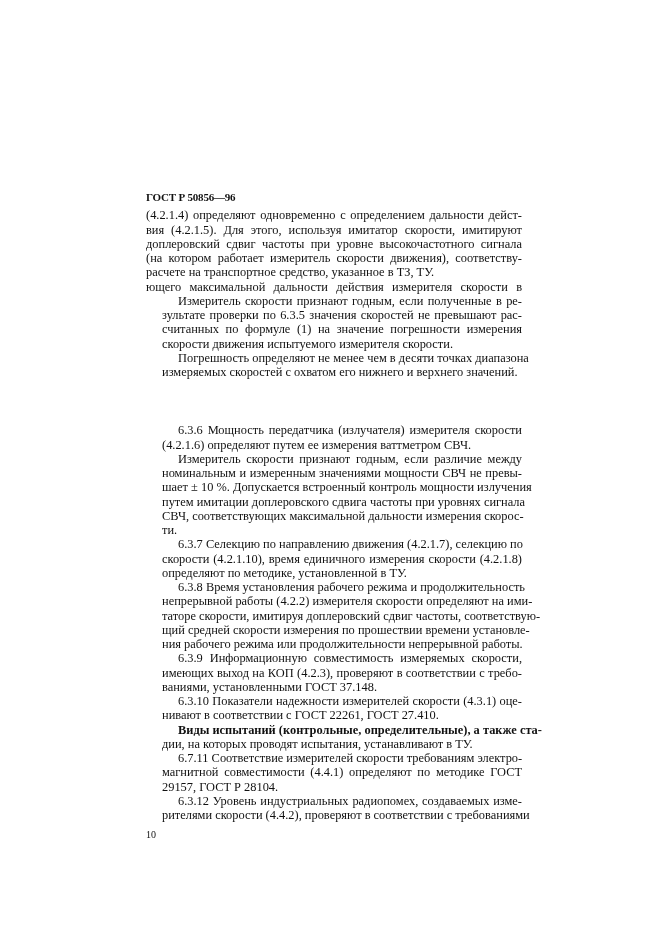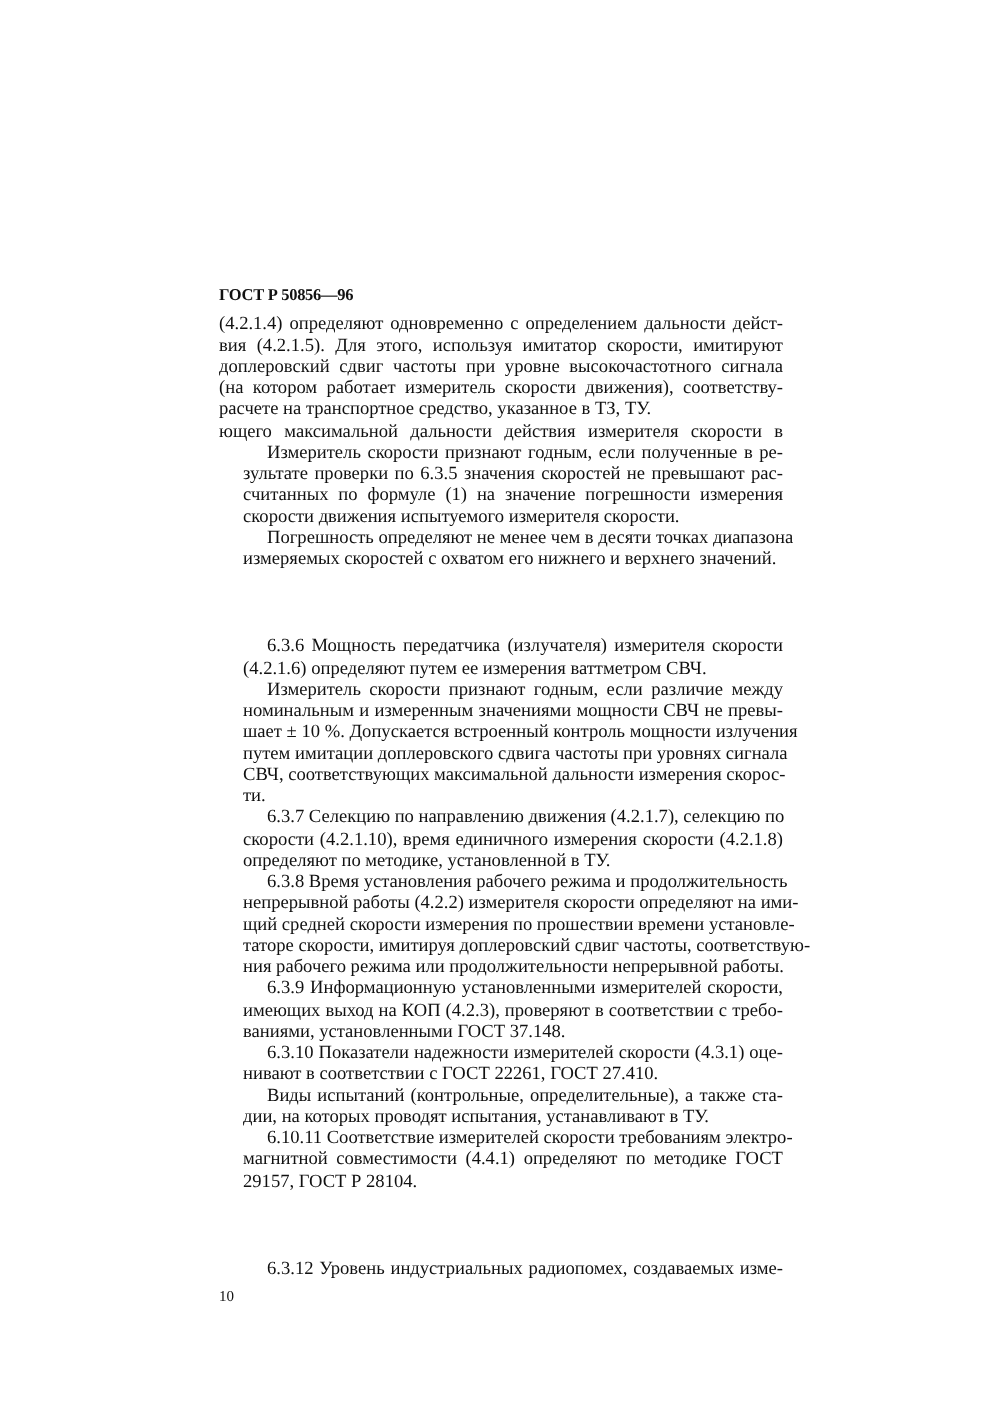--- a/index.html
+++ b/index.html
@@ -52,40 +52,41 @@
         <span class="line last">ти.</span>
       </div>
       <div class="para indent">
         <span class="line" style="padding-left: 16px;">6.3.7 Селекцию по направлению движения (4.2.1.7), селекцию по</span>
         <span class="line">скорости (4.2.1.10), время единичного измерения скорости (4.2.1.8)</span>
         <span class="line last">определяют по методике, установленной в ТУ.</span>
       </div>
       <div class="para indent">
         <span class="line" style="padding-left: 16px;">6.3.8 Время установления рабочего режима и продолжительность</span>
         <span class="line">непрерывной работы (4.2.2) измерителя скорости определяют на ими-</span>
+        <span class="line">таторе скорости, имитируя доплеровский сдвиг частоты, соответствую-</span>
         <span class="line">щий средней скорости измерения по прошествии времени установле-</span>
-        <span class="line">таторе скорости, имитируя доплеровский сдвиг частоты, соответствую-</span>
         <span class="line last">ния рабочего режима или продолжительности непрерывной работы.</span>
       </div>
       <div class="para indent">
-        <span class="line" style="padding-left: 16px;">6.3.9 Информационную установленными измерителей скорости,</span>
+        <span class="line" style="padding-left: 16px;">6.3.9 Информационную совместимость измеряемых скорости,</span>
         <span class="line">имеющих выход на КОП (4.2.3), проверяют в соответствии с требо-</span>
         <span class="line last">ваниями, установленными ГОСТ 37.148.</span>
       </div>
       <div class="para indent">
         <span class="line" style="padding-left: 16px;">6.3.10 Показатели надежности измерителей скорости (4.3.1) оце-</span>
         <span class="line last">нивают в соответствии с ГОСТ 22261, ГОСТ 27.410.</span>
       </div>
       <div class="para indent">
-        <span class="line" style="padding-left: 16px;">Виды испытаний (контрольные, определительные), а также ста-</span>
+        <span class="line" style="padding-left: 16px; font-weight: bold;">Виды испытаний (контрольные, определительные), а также ста-</span>
         <span class="line last">дии, на которых проводят испытания, устанавливают в ТУ.</span>
       </div>
       <div class="para indent">
-        <span class="line" style="padding-left: 16px;">6.10.11 Соответствие измерителей скорости требованиям электро-</span>
+        <span class="line" style="padding-left: 16px;">6.7.11 Соответствие измерителей скорости требованиям электро-</span>
         <span class="line">магнитной совместимости (4.4.1) определяют по методике ГОСТ</span>
         <span class="line last">29157, ГОСТ Р 28104.</span>
       </div>
       <div class="para indent">
-        <span class="line" style="padding-left: 16px; margin-top: 44px;">6.3.12 Уровень индустриальных радиопомех, создаваемых изме-</span>
+        <span class="line" style="padding-left: 16px;">6.3.12 Уровень индустриальных радиопомех, создаваемых изме-</span>
+        <span class="line">рителями скорости (4.4.2), проверяют в соответствии с требованиями</span>
       </div>
     </div>
   <div class="pageno">10</div>
 </div>
 
 </body></html>

